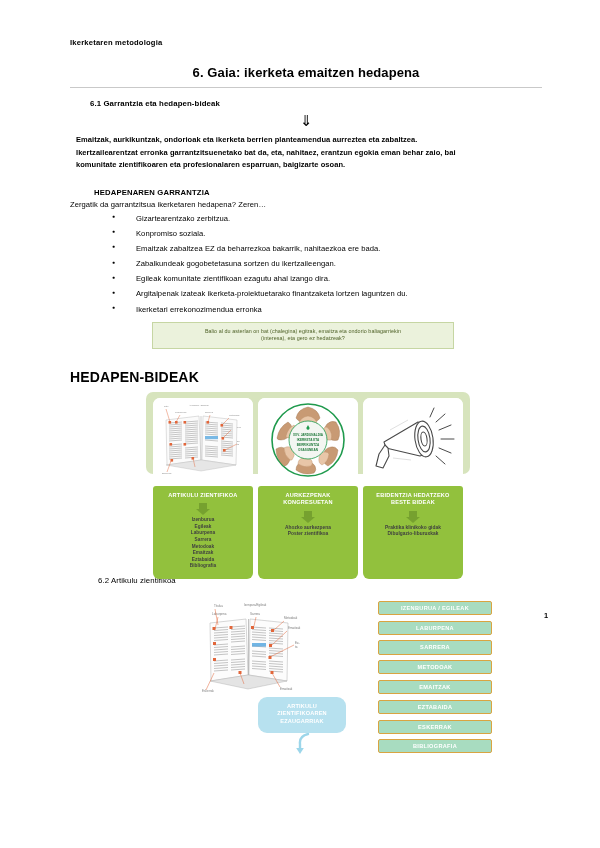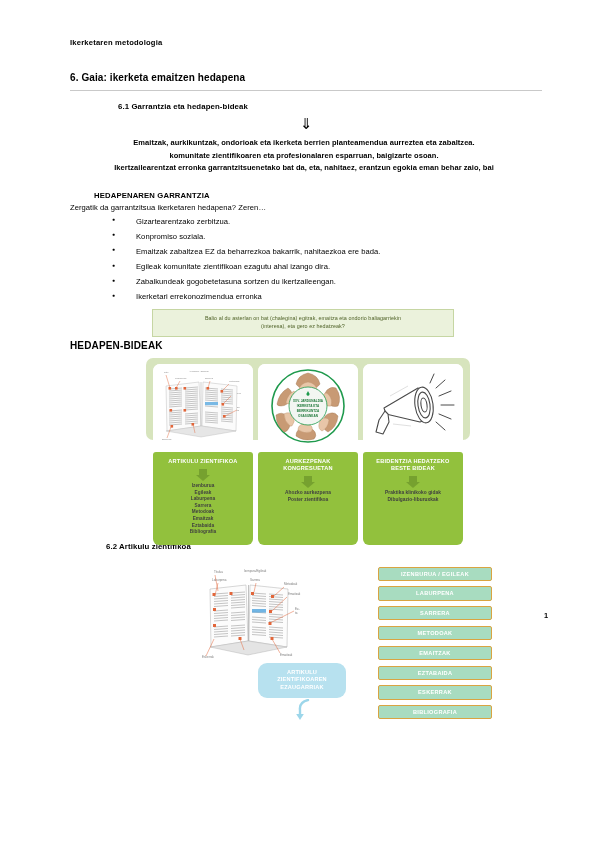--- a/index.html
+++ b/index.html
@@ -24,52 +24,53 @@
   }
 
   
   .doc-header {
     font-size: 7.6px;
     font-weight: bold;
     letter-spacing: 0.2px;
     margin: 8px 0 0 0;
   }
   .doc-title {
-    font-size: 10px;
-    font-weight: bold;
-    margin-top: 25px;
+    text-align: center;
+    font-size: 13px;
+    font-weight: bold;
+    margin-top: 18px;
     letter-spacing: 0.1px;
   }
   .rule {
     border: none;
     border-top: 1px solid #c9c9c9;
     margin: 7px 0 11px 0;
   }
 
   
   .sub-head {
     font-size: 7.8px;
     font-weight: bold;
-    margin-left: 48px;
+    margin-left: 20px;
     letter-spacing: 0.1px;
   }
   .indent-line {
     font-size: 7.6px;
     margin: 7px 0 0 66px;
     letter-spacing: 0.05px;
   }
   .big-arrow {
     text-align: center;
     font-size: 15px;
     line-height: 14px;
     margin: 6px 0 6px 0;
     font-family: "DejaVu Sans", sans-serif;
   }
   .center-block {
-    text-align: center;
+    text-align: left;
     font-size: 7.5px;
     font-weight: bold;
     line-height: 12.5px;
     margin: 0 10px 0 6px;
     letter-spacing: 0.05px;
   }
 
   
   .block-head {
     font-size: 7.7px;
@@ -113,23 +114,23 @@
     padding: 5px 8px 5px 8px;
     text-align: center;
     color: #4f6228;
     font-size: 5.4px;
     line-height: 7.6px;
     letter-spacing: 0.05px;
   }
 
   
   .hb-head {
-    font-size: 10px;
-    font-weight: bold;
-    margin-top: 3px;
+    font-size: 14px;
+    font-weight: bold;
+    margin-top: 20px;
     letter-spacing: 0.15px;
   }
   .hb-wrap {
     position: relative;
     margin-top: 7px;
     height: 180px;
   }
   .hb-band {
     position: absolute;
     left: 76px;
@@ -228,22 +229,22 @@
     color: #3f3f3f;
     font-size: 4.8px;
     line-height: 6.6px;
     font-weight: bold;
     letter-spacing: 0.05px;
   }
 
   
   .sec62 {
     font-size: 7.8px;
-    font-weight: bold;
-    margin: 4px 0 0 36px;
+    font-weight: normal;
+    margin: 4px 0 0 28px;
     letter-spacing: 0.1px;
   }
   .art-wrap {
     position: relative;
     margin-top: 14px;
     height: 150px;
   }
   .art-figure {
     position: absolute;
     left: 118px;
@@ -311,33 +312,34 @@
 
   <div class="doc-title">6. Gaia: ikerketa emaitzen hedapena</div>
   <hr class="rule">
 
   <div class="sub-head">6.1 Garrantzia eta hedapen-bideak</div>
 
   <div class="big-arrow">⇓</div>
 
   <div class="center-block">
     <div>Emaitzak, aurkikuntzak, ondorioak eta ikerketa berrien planteamendua aurreztea eta zabaltzea.</div>
+    <div>Ikertzailearentzat erronka garrantzitsuenetako bat da, eta, nahitaez, erantzun egokia eman behar zaio, bai</div>
     <div>komunitate zientifikoaren eta profesionalaren esparruan, baigizarte osoan.</div>
-    <div>Ikertzailearentzat erronka garrantzitsuenetako bat da, eta, nahitaez, erantzun egokia eman behar zaio, bai</div>
   </div>
 
   <div class="block-head">HEDAPENAREN GARRANTZIA</div>
   <div class="block-lead">Zergatik da garrantzitsua ikerketaren hedapena? Zeren…</div>
 
   <ul class="bullets">
     <li>Gizartearentzako zerbitzua.</li>
     <li>Konpromiso soziala.</li>
     <li>Emaitzak zabaltzea EZ da beharrezkoa bakarrik, nahitaezkoa ere bada.</li>
+    <li>Zabalkundeak gogobetetasuna sortzen du ikertzaileengan.</li>
     <li>Egileak komunitate zientifikoan ezagutu ahal izango dira.</li>
-    <li>Zabalkundeak gogobetetasuna sortzen du ikertzaileengan.</li>
+    <li>Argitalpenak izateak ikerketa-proiektuetarako finantzaketa lortzen laguntzen du.</li>
     <li>Ikerketari errekonozimendua erronka</li>
   </ul>
 
   <div class="question-box">
     <div>Balio al du asterlan on bat (chalegina) egitrak, emaitza eta ondorio baliagarriekin</div>
     <div>(interesa), eta gero ez hedatzeak?</div>
   </div>
 
   <div class="hb-head">HEDAPEN-BIDEAK</div>
 

